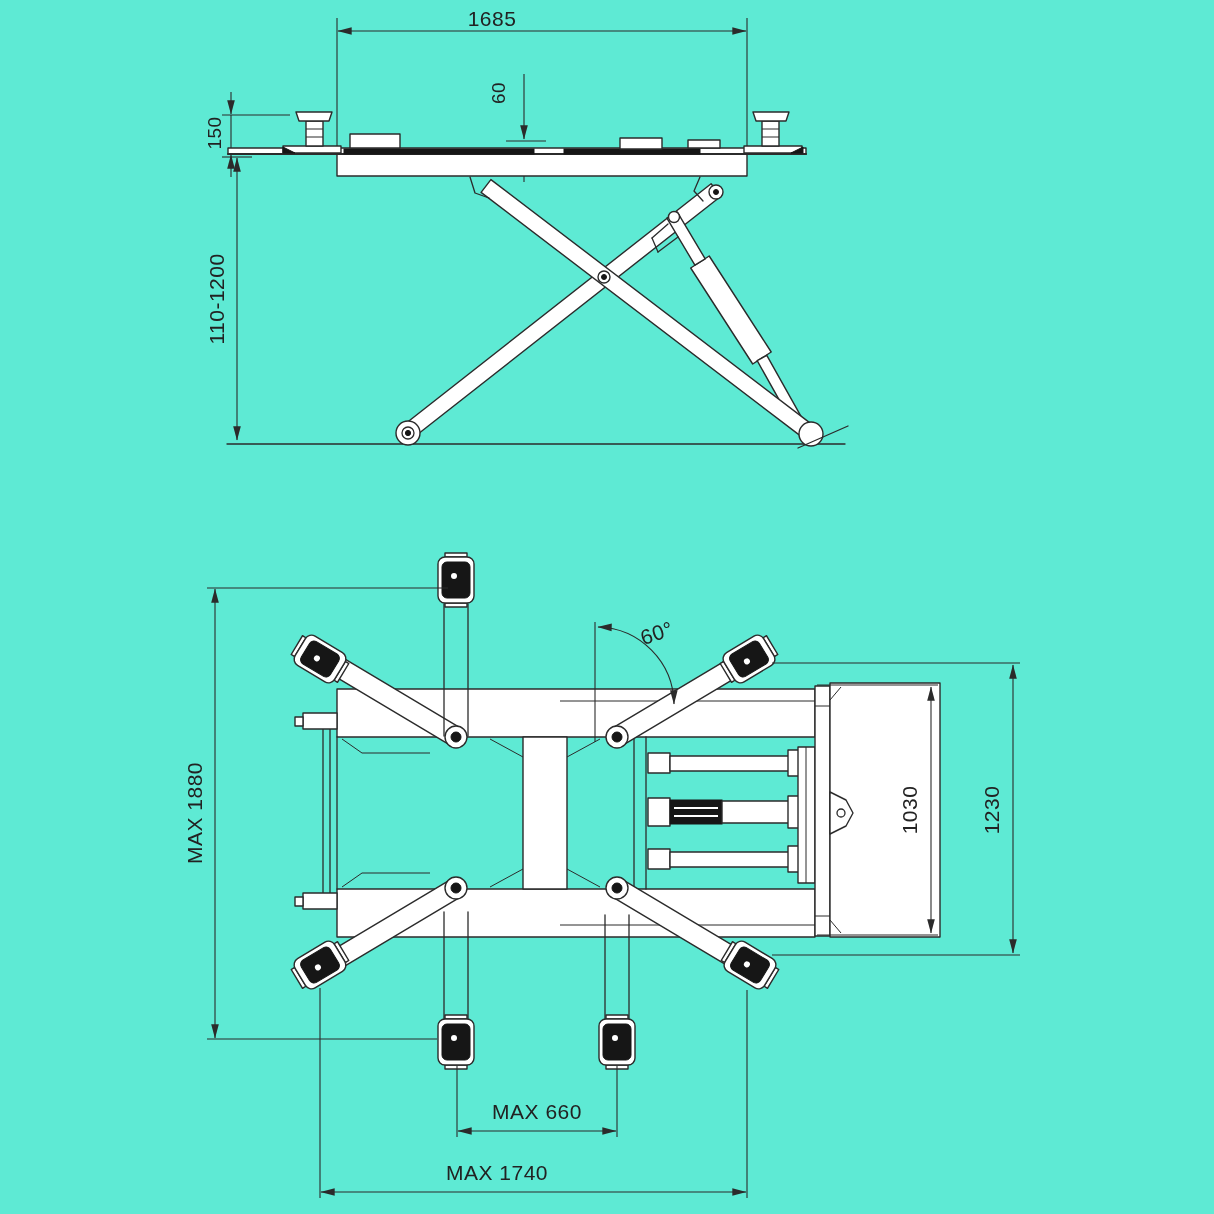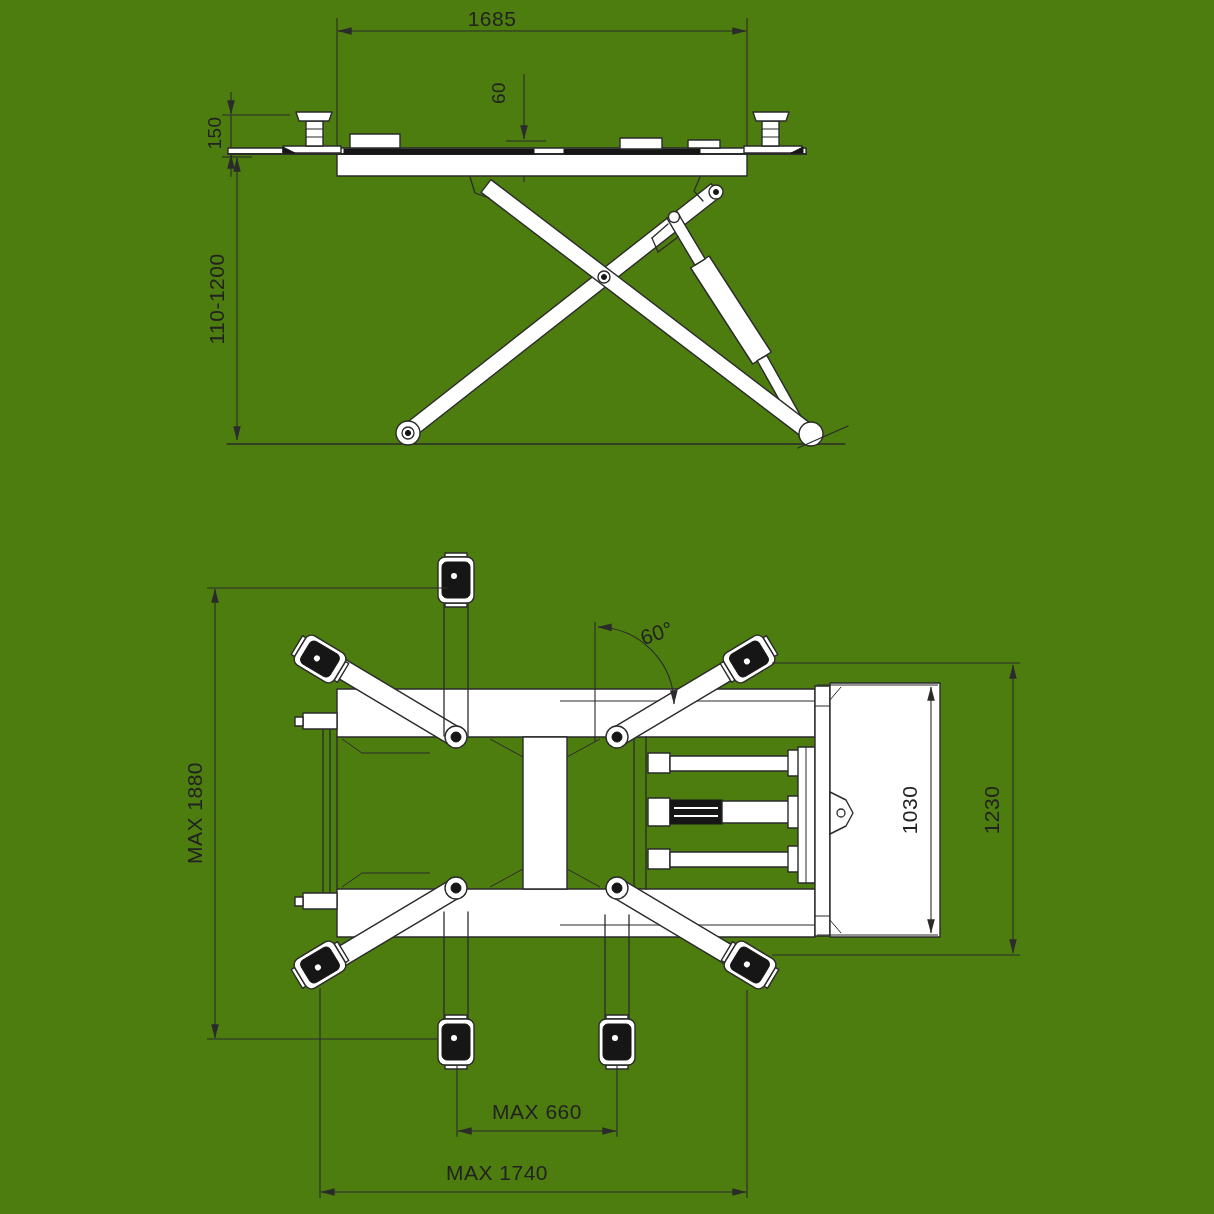--- a/index.html
+++ b/index.html
@@ -1,16 +1,16 @@
 <!DOCTYPE html>
 <html><head>
 <meta charset="utf-8">
 <style>
   html,body{margin:0;padding:0;background:#e8e8e8;}
-  .canvas{width:1214px;height:1214px;background:#4d7c0f;position:relative;margin:0 auto;overflow:hidden;}
+  .canvas{width:1214px;height:1214px;background:#5eead4;position:relative;margin:0 auto;overflow:hidden;}
   svg{display:block;}
   .ln{stroke:#2b2b2b;stroke-width:1.3;fill:none;stroke-linecap:round;stroke-linejoin:round;}
   .ln2{stroke:#2b2b2b;stroke-width:2.2;fill:none;stroke-linecap:round;stroke-linejoin:round;}
   .thin{stroke:#2b2b2b;stroke-width:1;fill:none;}
   .dim{stroke:#2b2b2b;stroke-width:1.1;fill:none;}
   .white{fill:#ffffff;stroke:#2b2b2b;stroke-width:1.4;stroke-linejoin:round;}
   .dark{fill:#161616;stroke:#161616;}
   .dimtxt{font-family:"Liberation Sans","DejaVu Sans",sans-serif;font-size:21px;fill:#222222;letter-spacing:0.5px;}
   .dimtxt.small{font-size:19px;}
 </style>

